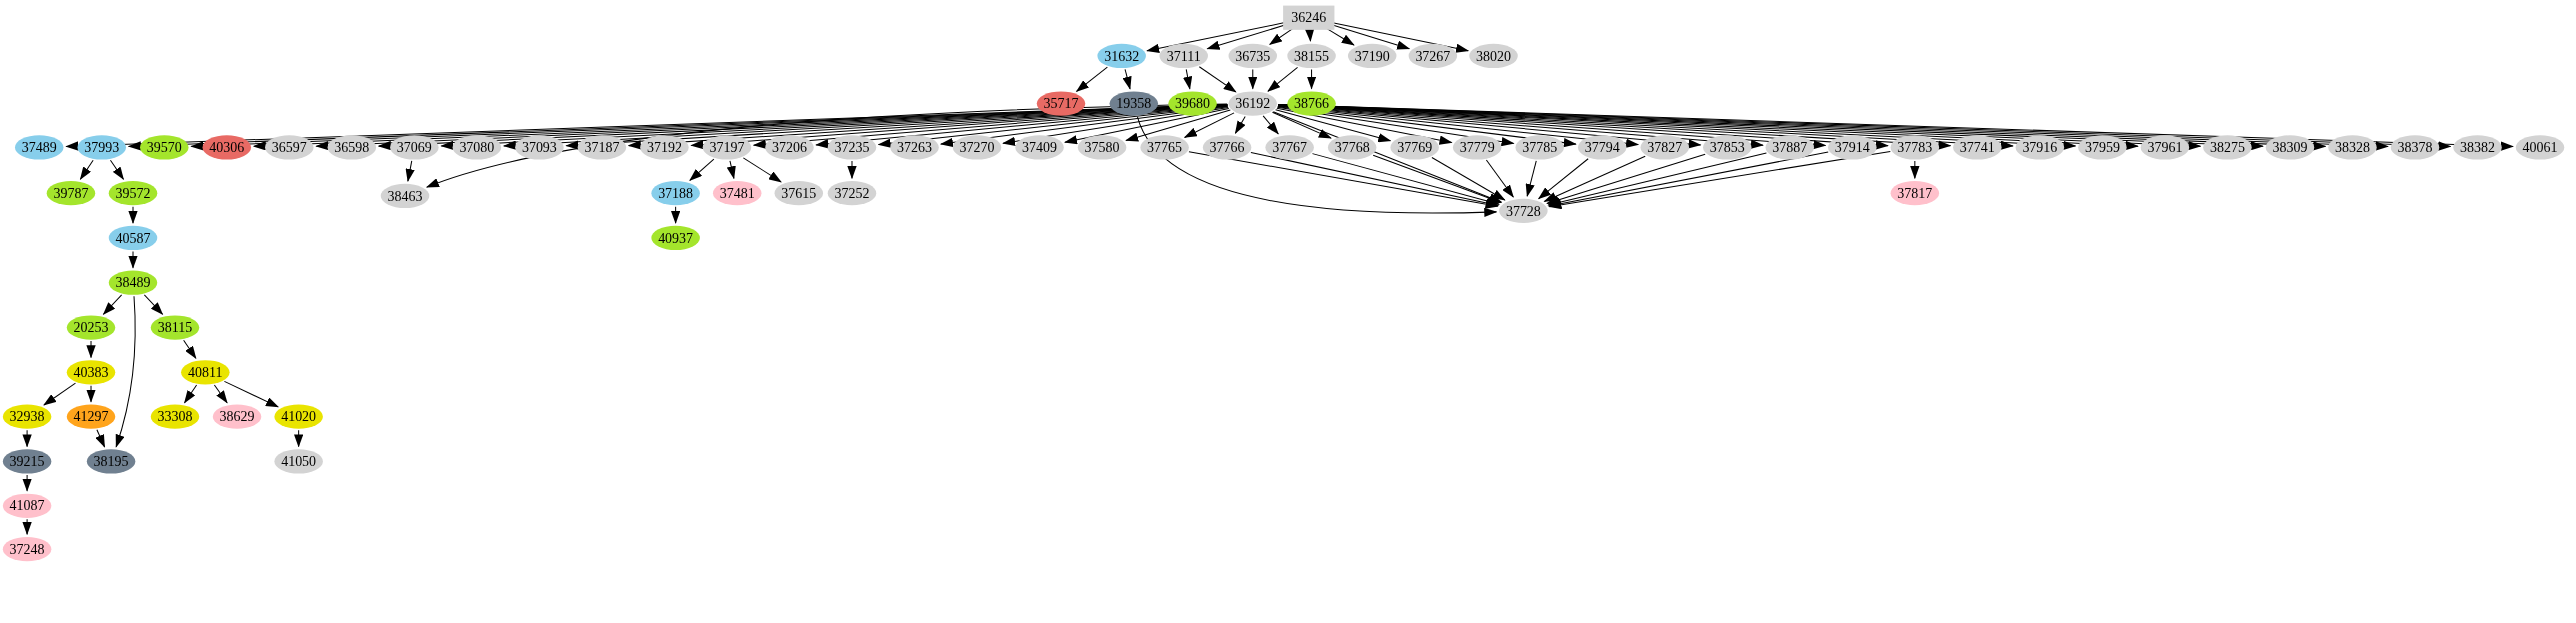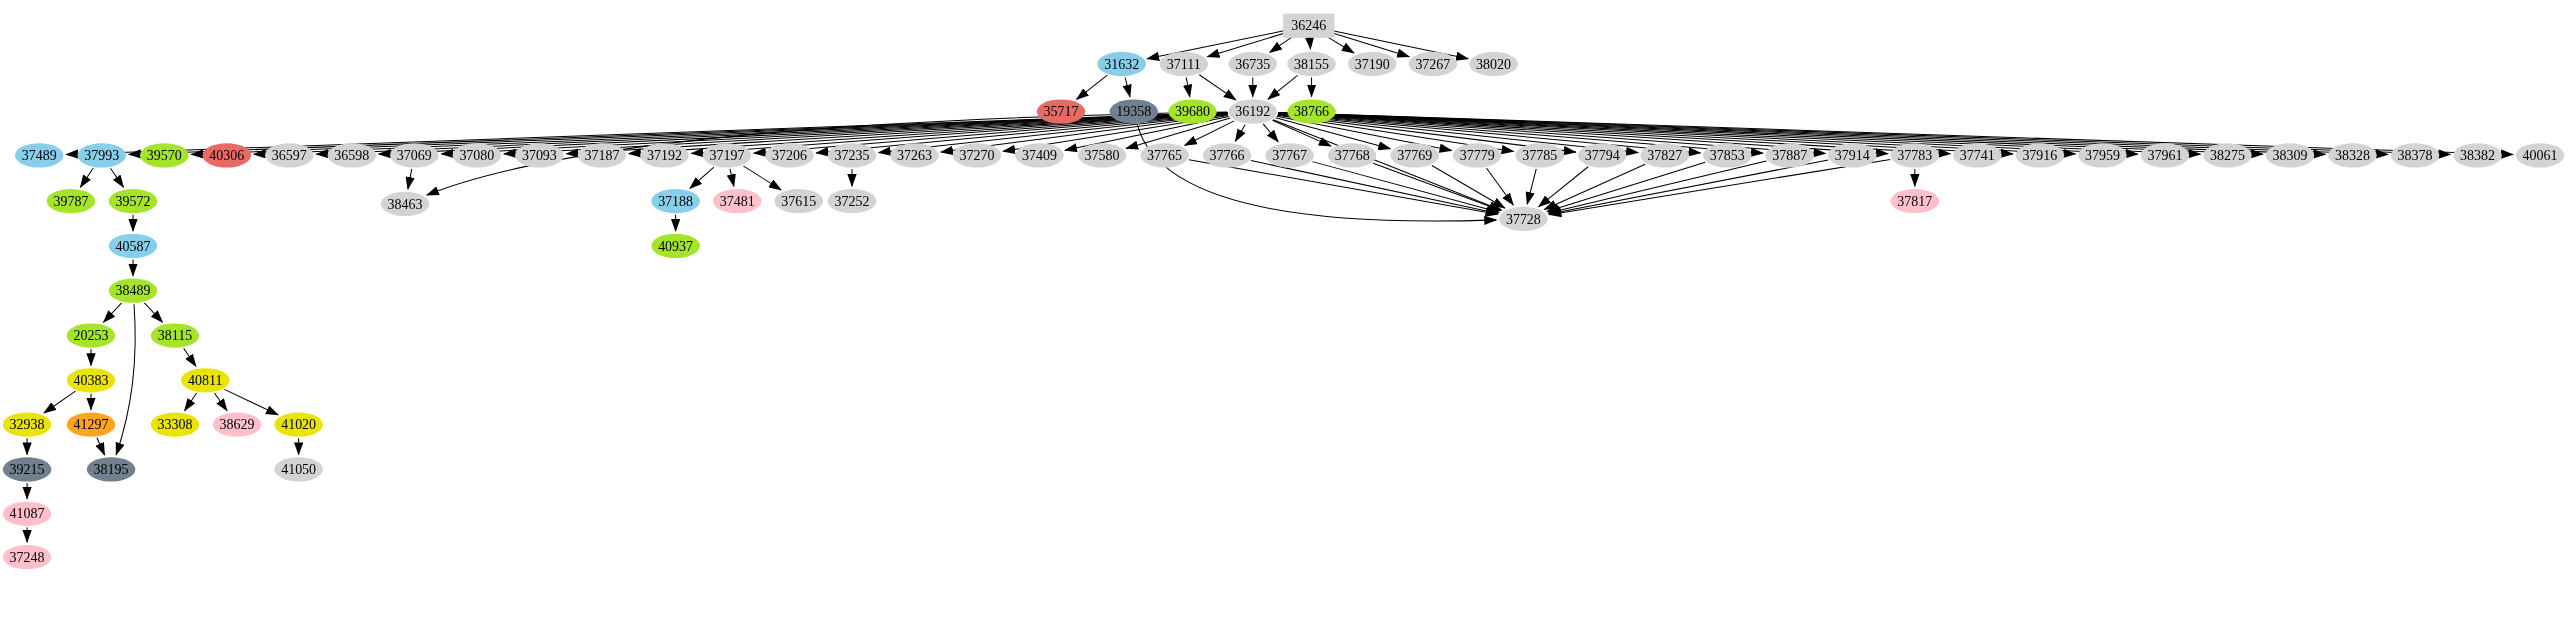--- a/index.html
+++ b/index.html
@@ -1,16 +1,16 @@
 <!DOCTYPE html>
 <html style="font-size:8.2px"><head>
 <meta charset="utf-8">
 <style>
   html,body{margin:0;padding:0;background:#ffffff;}
-  .graph-wrap{width:100%;background:#f9a8d4;margin-top:8px;}
+  .graph-wrap{width:100%;background:#f9a8d4;}
   svg{display:block;width:100%;height:auto;background:#ffffff;}
   text{font-family:"Liberation Serif","DejaVu Serif",serif;font-size:30px;fill:#000;}
 </style>
 </head>
 <body>
 
 <div class="graph-wrap">
   <svg id="graph" xmlns="http://www.w3.org/2000/svg" viewBox="0 0 5521 1211">
       <defs>
         <marker id="arw" markerUnits="userSpaceOnUse" markerWidth="28" markerHeight="20" refX="26" refY="10" orient="auto">

